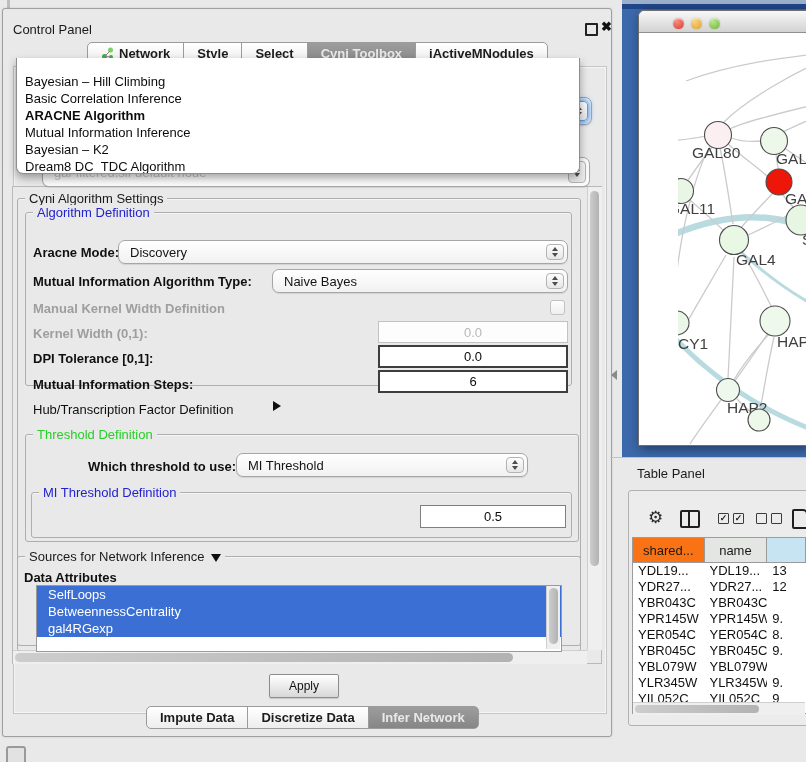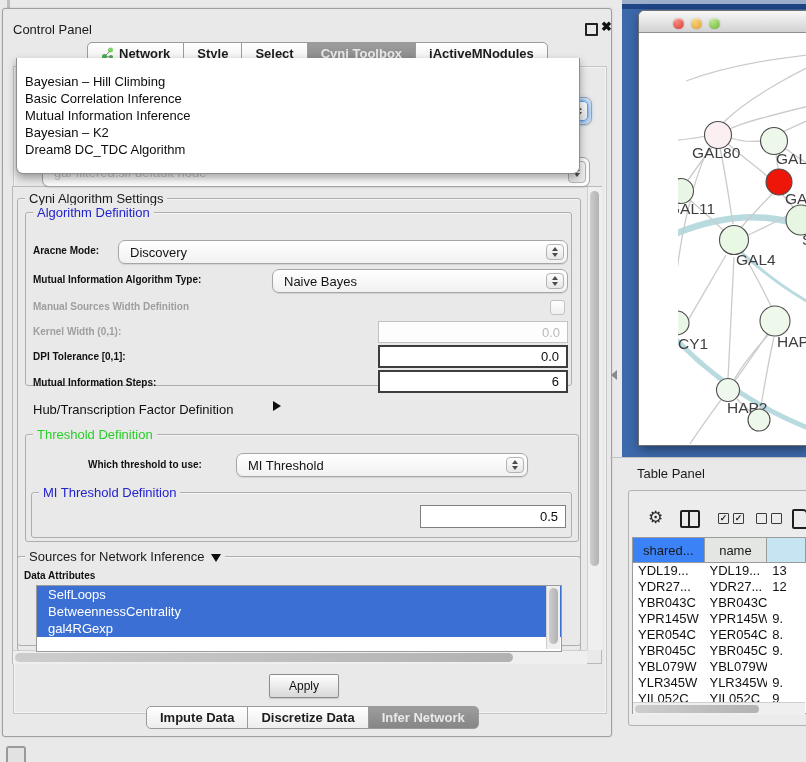--- a/index.html
+++ b/index.html
@@ -43,25 +43,25 @@
   .popup-spacer{height:15px;}
   
   .scrollpane{left:12px;top:186px;width:590px;height:478px;border:1px solid #b9b9b9;background:#e9e9e9;box-sizing:border-box;}
   .vsb{background:#efefef;border-left:1px solid #cfcfcf;}
   .sb-thumb{background:linear-gradient(90deg,#cdcdcd,#b2b2b2);border-radius:6px;}
   .hsb{background:#efefef;border-top:1px solid #cfcfcf;}
   .group{border:1px solid #aeaeae;border-radius:3px;box-shadow:inset 0 1px 0 rgba(255,255,255,.55);}
   .legend{position:absolute;top:-8px;left:7px;background:#e9e9e9;padding:0 4px;font-size:13px;color:#1a1a1a;white-space:nowrap;}
   .legend.blue{color:#2222cf;}
   .legend.green{color:#27ce27;}
-  .flabel{font-size:10px;font-weight:bold;color:#101010;white-space:nowrap;}
+  .flabel{font-size:13px;font-weight:bold;color:#101010;white-space:nowrap;}
   .flabel.dis{color:#9e9e9e;}
   .plain{font-size:13px;color:#101010;white-space:nowrap;}
   .tfield{background:#fff;border:1px solid #7f7f7f;font-size:13px;color:#0b0b0b;display:flex;
-          align-items:center;justify-content:flex-end;padding:0 7px;box-sizing:border-box;}
+          align-items:center;justify-content:center;padding:0 7px;box-sizing:border-box;}
   .tfield.strong{border:2px solid #3d3d3d;}
   .tfield.dis{border:1px solid #c2c2c2;color:#b8b8b8;background:#fdfdfd;}
   .cbox{width:13px;height:13px;border:1px solid #c2c2c2;border-radius:3px;background:linear-gradient(#fefefe,#efefef);}
   .tri-right{width:0;height:0;border-top:5.5px solid transparent;border-bottom:5.5px solid transparent;border-left:8px solid #0e0e0e;}
   .tri-down{width:0;height:0;border-left:5.5px solid transparent;border-right:5.5px solid transparent;border-top:8px solid #0e0e0e;display:inline-block;margin-left:6px;vertical-align:-1px;}
   .attr-list{background:#fff;border:1px solid #9a9a9a;overflow:hidden;}
   .attr-item{height:17px;line-height:17px;font-size:13px;padding-left:11px;color:#111;}
   .attr-item.sel{color:#fff;}
   .btn{border:1px solid #8d8d8d;border-radius:2px;background:linear-gradient(#ffffff,#d8d8d8);
        font-size:12px;color:#111;display:flex;align-items:center;justify-content:center;box-shadow:0 1px 1px rgba(0,0,0,.15);}
@@ -140,20 +140,21 @@
         <span class="arr-up"></span>
         <span class="arr-dn"></span>
       </span>
   </div>
 
   <div class="abs popup">
     <div class="popup-spacer"></div>
     <div>
         <div class="algo-item">Bayesian – Hill Climbing</div>
         <div class="algo-item">Basic Correlation Inference</div>
+        <div class="algo-item hl">ARACNE Algorithm</div>
         <div class="algo-item">Mutual Information Inference</div>
         <div class="algo-item">Bayesian – K2</div>
         <div class="algo-item">Dream8 DC_TDC Algorithm</div>
       </div>
   </div>
 
   <div class="abs scrollpane"></div>
   <div class="abs vsb" style="left:587px;top:187px;width:14px;height:463px;">
     <div class="sb-thumb" style="position:absolute;left:2px;top:4px;width:9px;height:375px;"></div>
   </div>
@@ -177,21 +178,21 @@
       </span>
   </div>
   <div class="abs flabel" style="left:33px;top:274px;">Mutual Information Algorithm Type:</div>
   <div class="abs combo" style="left:272px;top:269px;width:296px;height:24px;">
     <span>Naive Bayes</span>
     <span class="stepper">
         <span class="arr-up"></span>
         <span class="arr-dn"></span>
       </span>
   </div>
-  <div class="abs flabel dis" style="left:33px;top:301px;">Manual Sources Width Definition</div>
+  <div class="abs flabel dis" style="left:33px;top:301px;">Manual Kernel Width Definition</div>
   <div class="abs cbox" style="left:550px;top:300px;"></div>
   <div class="abs flabel dis" style="left:33px;top:326px;">Kernel Width (0,1):</div>
   <div class="abs tfield dis" style="left:378px;top:321px;width:190px;height:22px;">
       <span>0.0</span>
     </div>
   <div class="abs flabel" style="left:33px;top:351px;">DPI Tolerance [0,1]:</div>
   <div class="abs tfield strong" style="left:378px;top:345px;width:190px;height:23px;">
       <span>0.0</span>
     </div>
   <div class="abs flabel" style="left:33px;top:377px;">Mutual Information Steps:</div>
@@ -328,21 +329,21 @@
       <span class="mini">✓</span>
   </div>
   <div class="abs boxpair" style="left:756px;top:513px;">
     <span class="mini"></span>
       <span class="mini"></span>
   </div>
   <div class="abs docicon" style="left:792px;top:509px;"></div>
 
   <div class="abs ttable">
     <div class="thead">
-        <div class="th" style="width: 74px; background: #3b82f6;">shared...</div>
+        <div class="th" style="width: 74px; background: #f97316;">shared...</div>
         <div class="th" style="width: 65px;">name</div>
         <div class="th" style="width: 40px; background: rgb(198, 228, 241);"></div>
       </div>
     <div>
         <div class="trow">
           <div class="td" style="width: 74px;">YDL19...</div>
           <div class="td" style="width: 65px;">YDL19...</div>
           <div class="td" style="width: 40px;">13</div>
         </div>
         <div class="trow">

